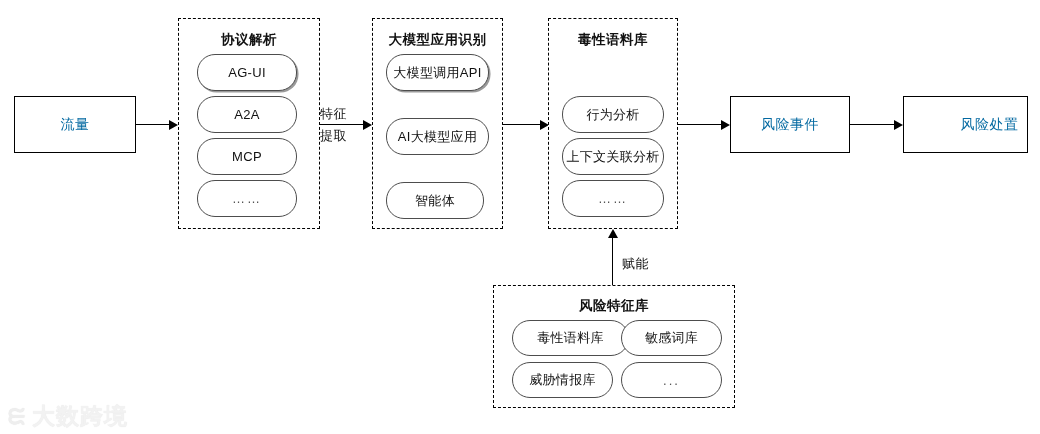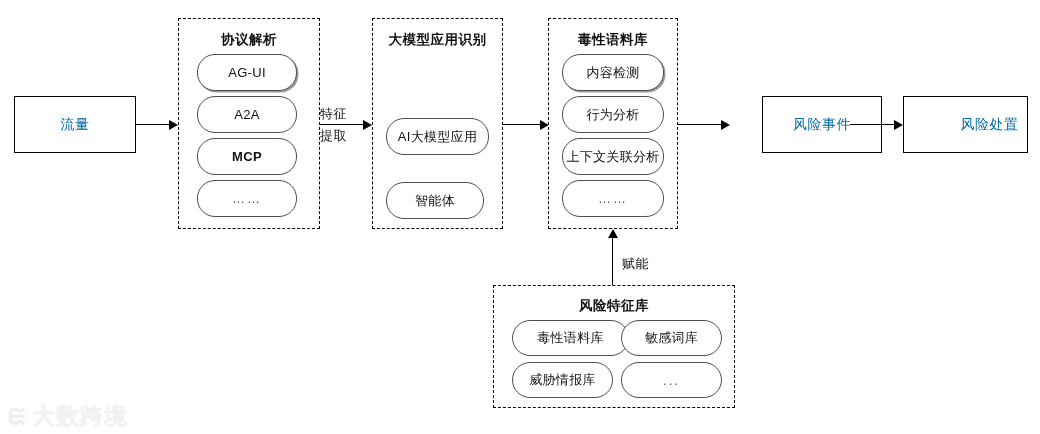--- a/index.html
+++ b/index.html
@@ -143,65 +143,65 @@
 
   <div class="abs group" style="left:178px; top:18px; width:142px; height:211px;">
     <div class="group-title" style="top:12px;">协议解析</div>
   </div>
   <div class="abs chip shadowed" style="left:197px; top:54px; width:100px; height:37px;">
     <span>AG-UI</span>
   </div>
   <div class="abs chip" style="left:197px; top:96px; width:100px; height:37px;">
     <span>A2A</span>
   </div>
-  <div class="abs chip" style="left:197px; top:138px; width:100px; height:37px;font-weight:bold;">
+  <div class="abs chip" style="left:197px; top:138px; width:100px; height:37px;">
     <span>MCP</span>
   </div>
   <div class="abs chip ellipsis" style="left:197px; top:180px; width:100px; height:37px;">
     <span>……</span>
   </div>
 
   <div class="abs hline" style="left:320px; top:124px; width:44px;"></div>
   <div class="abs arrow-right" style="left:363px; top:120px;"></div>
   <div class="edge-label" style="left:320px; top:105px;">特征</div>
   <div class="edge-label" style="left:320px; top:127px;">提取</div>
 
   <div class="abs group" style="left:372px; top:18px; width:131px; height:211px;">
     <div class="group-title" style="top:12px;">大模型应用识别</div>
   </div>
+  <div class="abs chip shadowed" style="left:386px; top:54px; width:103px; height:37px;">
+    <span>大模型调用API</span>
+  </div>
   <div class="abs chip" style="left:386px; top:118px; width:103px; height:37px;">
     <span>AI大模型应用</span>
   </div>
   <div class="abs chip" style="left:386px; top:182px; width:98px; height:37px;">
     <span>智能体</span>
   </div>
 
   <div class="abs hline" style="left:503px; top:124px; width:38px;"></div>
   <div class="abs arrow-right" style="left:540px; top:120px;"></div>
 
   <div class="abs group" style="left:548px; top:18px; width:130px; height:211px;">
     <div class="group-title" style="top:12px;">毒性语料库</div>
   </div>
-  <div class="abs chip shadowed" style="left:562px; top:54px; width:102px; height:37px;">
-    <span>内容检测</span>
-  </div>
   <div class="abs chip" style="left:562px; top:96px; width:102px; height:37px;">
     <span>行为分析</span>
   </div>
   <div class="abs chip" style="left:562px; top:138px; width:102px; height:37px;">
     <span>上下文关联分析</span>
   </div>
   <div class="abs chip ellipsis" style="left:562px; top:180px; width:102px; height:37px;">
     <span>……</span>
   </div>
 
   <div class="abs hline" style="left:678px; top:124px; width:45px;"></div>
   <div class="abs arrow-right" style="left:721px; top:120px;"></div>
 
-  <div class="abs node" style="left:730px; top:96px; width:120px; height:57px;margin-left:32px;">
+  <div class="abs node" style="left:730px; top:96px; width:120px; height:57px;">
     <span>风险事件</span>
   </div>
 
   <div class="abs hline" style="left:850px; top:124px; width:45px;"></div>
   <div class="abs arrow-right" style="left:894px; top:120px;"></div>
 
   <div class="abs node" style="left:903px; top:96px; width:125px; height:57px;padding-left:48px;">
     <span>风险处置</span>
   </div>
 

